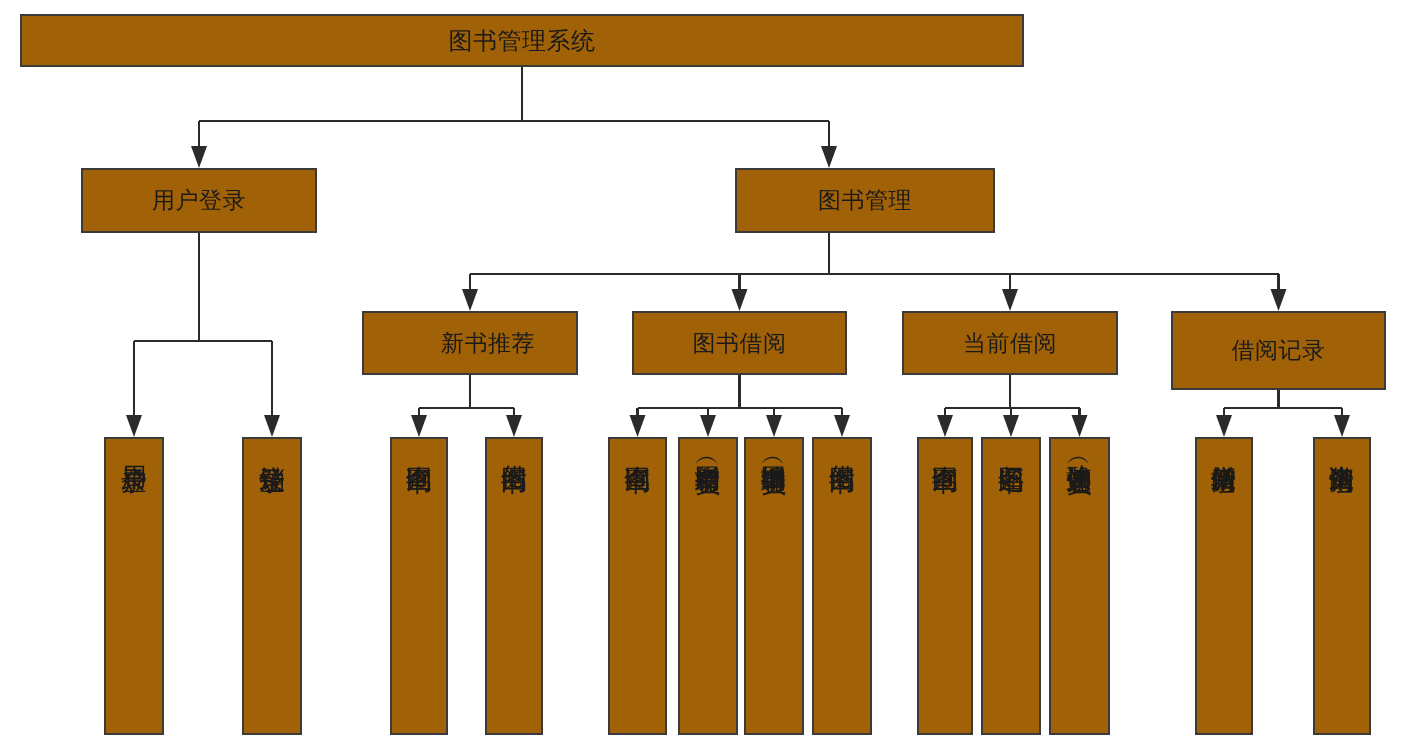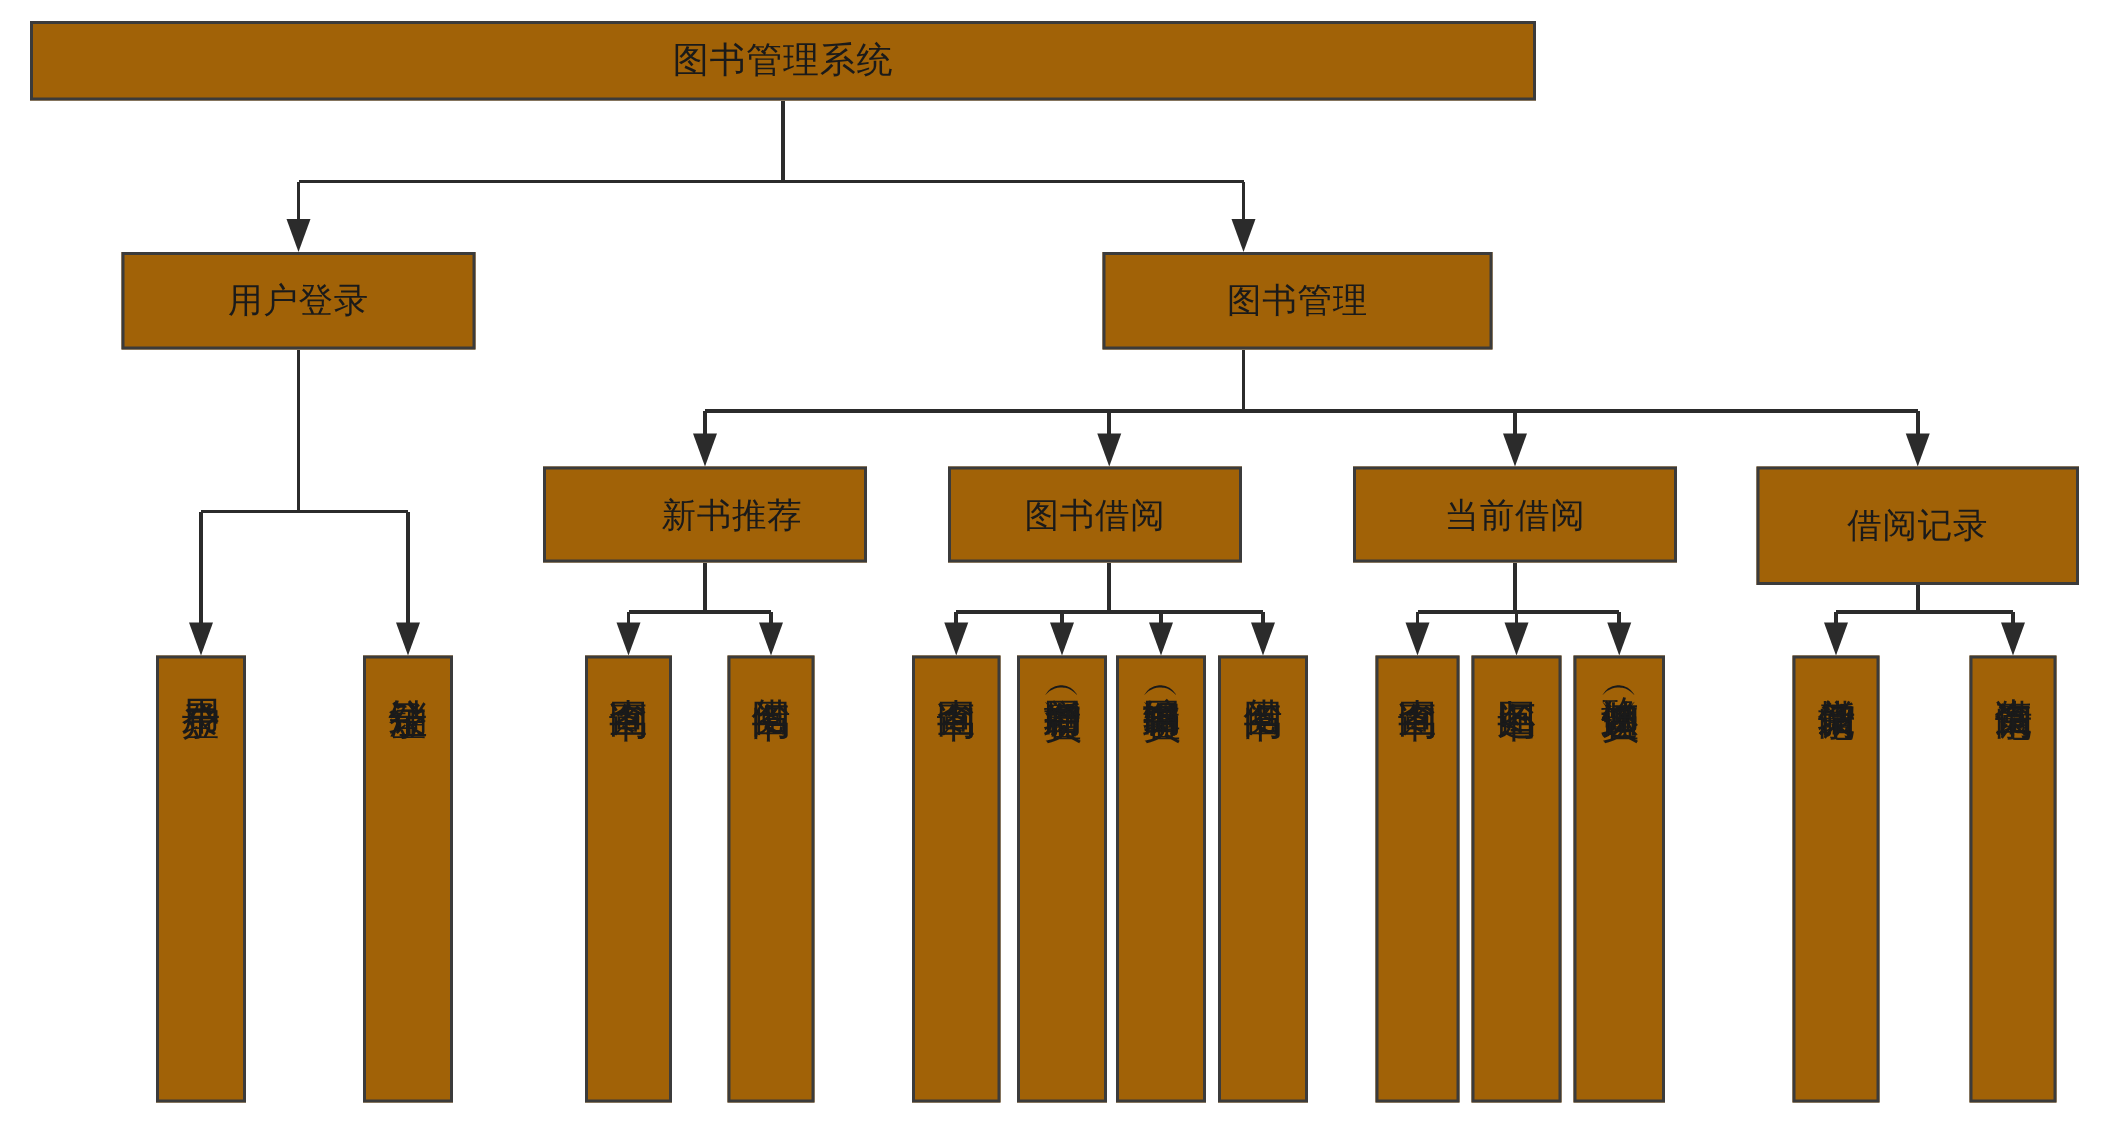--- a/index.html
+++ b/index.html
@@ -142,21 +142,21 @@
       </div>
       <div class="node h" style="left: 81px; top: 168px; width: 236px; height: 65px;">
         <span class="label">用户登录</span>
       </div>
       <div class="node h" style="left: 711px; top: 168px; width: 260px; height: 65px; margin-left: 24px;">
         <span class="label">图书管理</span>
       </div>
       <div class="node h" style="left: 362px; top: 311px; width: 216px; height: 64px; padding-left: 36px;">
         <span class="label">新书推荐</span>
       </div>
-      <div class="node h" style="left: 632px; top: 311px; width: 196px; height: 64px;">
+      <div class="node h" style="left: 632px; top: 311px; width: 215px; height: 64px;">
         <span class="label">图书借阅</span>
       </div>
       <div class="node h" style="left: 902px; top: 311px; width: 216px; height: 64px;">
         <span class="label">当前借阅</span>
       </div>
       <div class="node h" style="left: 1171px; top: 311px; width: 215px; height: 79px;">
         <span class="label">借阅记录</span>
       </div>
       <div class="node v" style="left: 104px; top: 437px; width: 60px; height: 298px;">
         <span class="label">用户登录</span>

